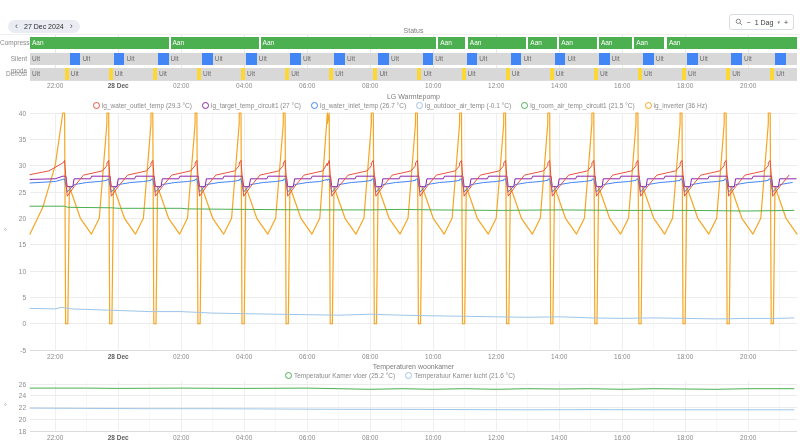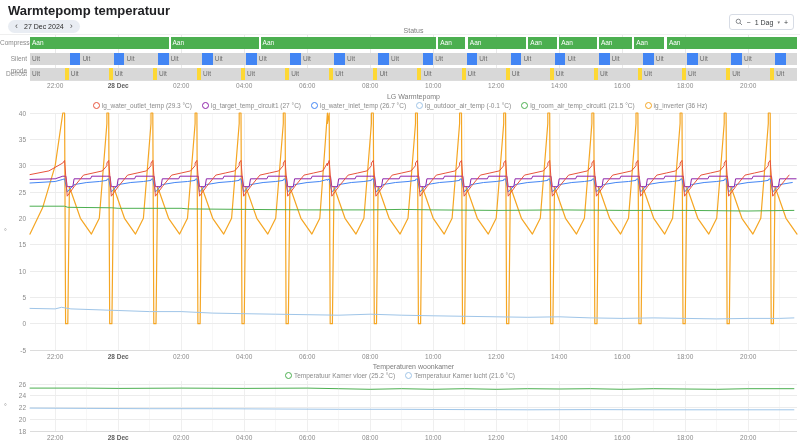--- a/index.html
+++ b/index.html
@@ -28,21 +28,20 @@
   #rooms-y-unit{top:403px;}
   #chart-svg{position:absolute;left:0;top:0;pointer-events:none;}
   .tick{position:absolute;font-size:6.5px;color:#8b8b8b;white-space:nowrap;}
   .seg-label{position:absolute;font-size:6.5px;line-height:12px;white-space:nowrap;}
   .row-label{position:absolute;left:0;width:27px;text-align:right;font-size:6.5px;line-height:12px;color:#8a8a8a;}
 </style>
 </head>
 <body>
 
 <div id="app">
-  <div class="page-title">Warmtepomp temperatuur</div>
   <div class="hr"></div>
 
   <div class="date-nav">
     <span class="arrow">‹</span>
     <span>27 Dec 2024</span>
     <span class="arrow">›</span>
   </div>
 
   <div class="range-ctl">
     <span style="display:inline-flex;">

